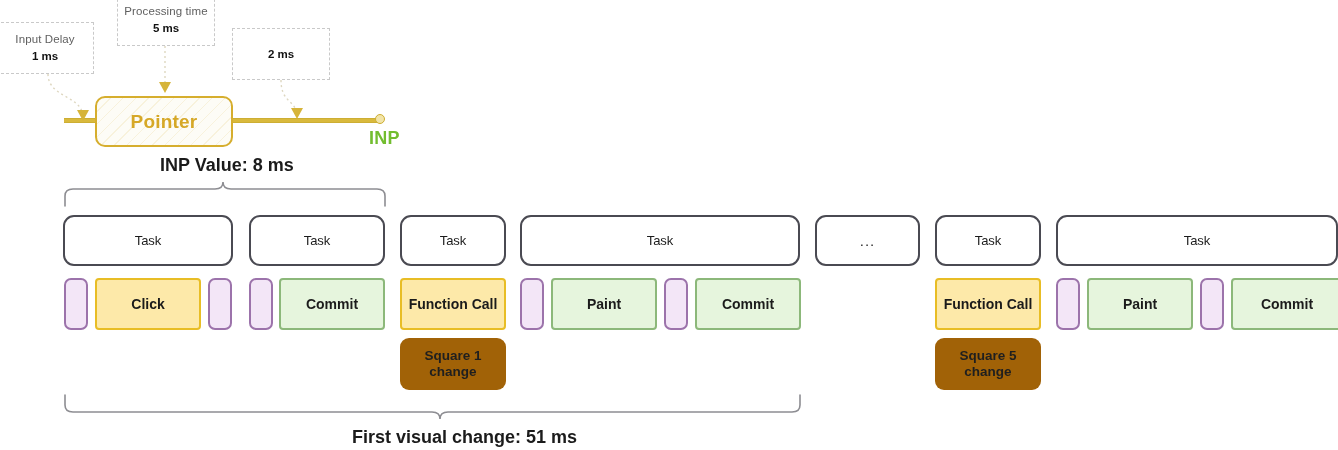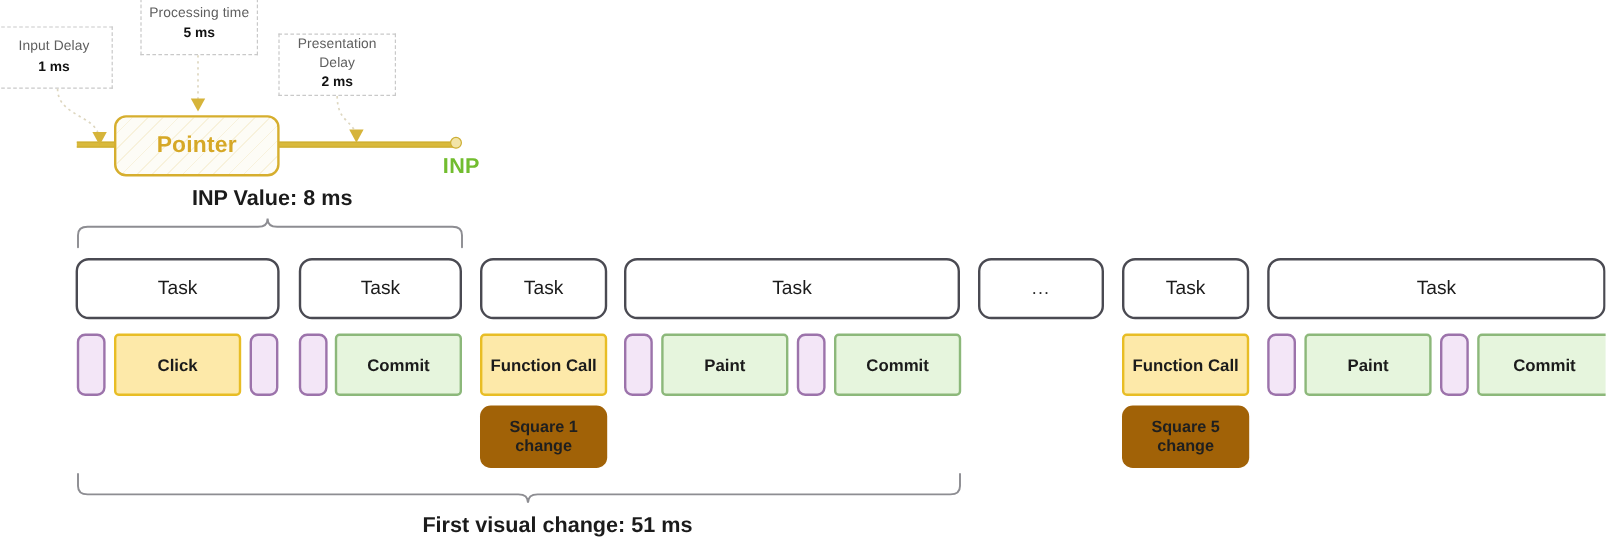--- a/index.html
+++ b/index.html
@@ -66,21 +66,21 @@
   }
 
   
   .task{
     position:absolute;
     border:2.2px solid #4a4a52;
     border-radius:11px;
     background:#ffffff;
     box-sizing:border-box;
     display:flex;align-items:center;justify-content:center;
-    font-size:16px;color:#1b1b1b;
+    font-size:13px;color:#1b1b1b;
   }
   .task.ellipsis{font-size:15px;letter-spacing:1px;color:#2b2b2b;}
 
   
   .blk{
     position:absolute;
     border-radius:4px;
     box-sizing:border-box;
     display:flex;align-items:center;justify-content:center;
     text-align:center;
@@ -106,21 +106,20 @@
   <div id="annotations">
       <div class="ann-box" style="left: -4px; top: 22px; width: 98px; height: 52px;">
         <div class="ann-title">Input Delay</div>
         <div class="ann-value">1 ms</div>
       </div>
       <div class="ann-box" style="left: 117px; top: -6px; width: 98px; height: 52px;">
         <div class="ann-title">Processing time</div>
         <div class="ann-value">5 ms</div>
       </div>
       <div class="ann-box" style="left: 232px; top: 28px; width: 98px; height: 52px;">
-        <div class="ann-title">Presentation Delay</div>
         <div class="ann-value">2 ms</div>
       </div>
     </div>
 
   <div class="track" style="left:64px;top:118px;width:36px;"></div>
   <div class="track" style="left:230px;top:118px;width:152px;"></div>
 
   <div class="pointer-box" style="left:95px;top:96px;width:138px;height:51px;">
     <span class="pointer-label">Pointer</span>
   </div>

